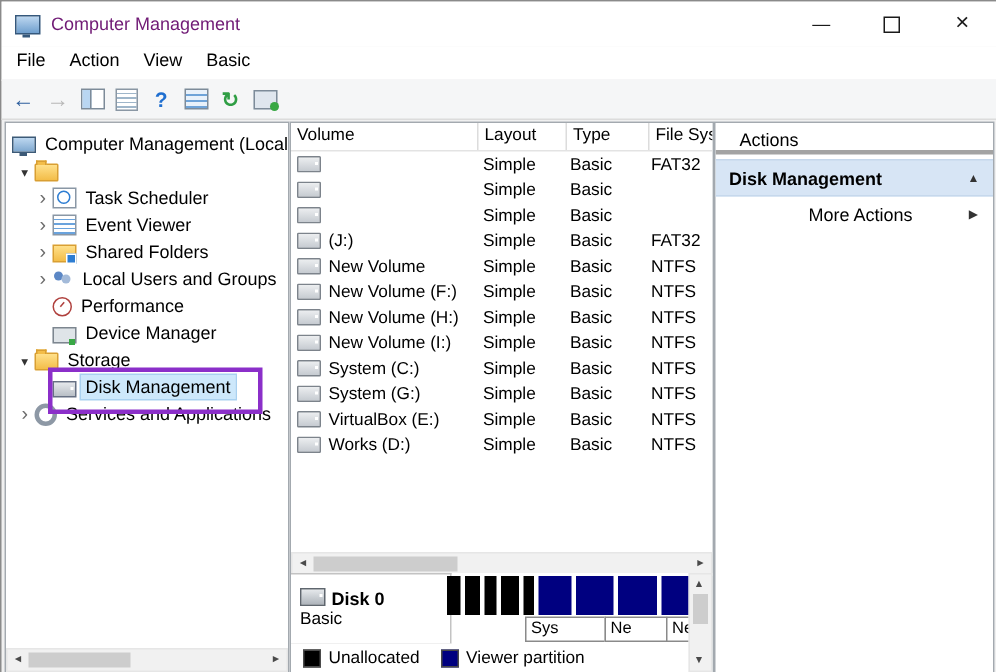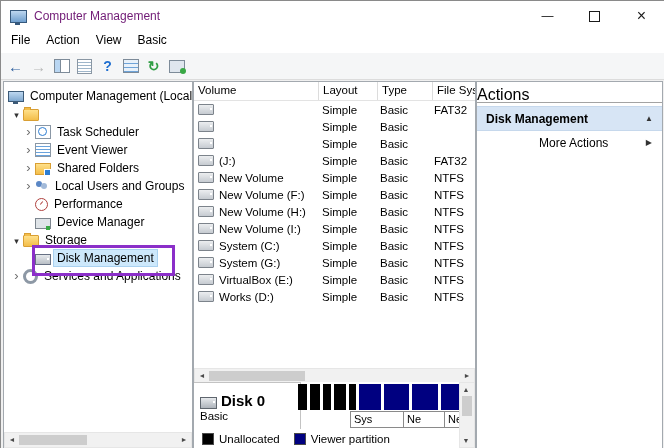--- a/index.html
+++ b/index.html
@@ -88,37 +88,37 @@
   .sb{position:absolute;background:#f1f1f1;border:1px solid #e6e6e6}
   .sa{position:absolute;width:14px;height:13px;display:flex;align-items:center;justify-content:center;font-size:7px;color:#4a4a4a}
   .sthumb{position:absolute;background:#cdcdcd}
   .tree-hscroll{left:0;right:0;bottom:0;height:14px}
   .vol-hscroll{left:0;right:0;top:286px;height:14px}
   .disk-vscroll{top:300px;bottom:0;right:0;width:14px}
 
   
   .diskview{position:absolute;left:0;right:14px;top:300px;height:48px;background:#fff;overflow:hidden}
   .diskcell{position:absolute;left:0;top:0;bottom:0;width:100px;border:1px solid #c3c3c3;border-left:none;padding:9px 0 0 6px}
-  .diskname{display:flex;align-items:flex-end;font-weight:bold;font-size:15px}
+  .diskname{display:flex;align-items:flex-start;font-weight:bold;font-size:12px}
   .disktype{font-size:11.5px;margin-top:1px}
   .disk-ic{width:15px;height:10px;margin-right:4px;background:linear-gradient(#e6e9ec,#aeb4bb);border:1px solid #5f666e;position:relative;flex:none}
   .disk-ic::after{content:"";position:absolute;right:1px;top:3px;width:2px;height:2px;background:#fff}
   .segments{position:absolute;left:104px;top:2px;height:26px;display:flex;gap:3px}
   .seg{height:26px}
   .plabels{position:absolute;left:156px;top:29px;height:17px;display:flex}
   .pcell{border:1px solid #8a8a8a;border-left-width:1px;margin-right:-1px;background:#fff;font-size:11px;padding:1px 3px;overflow:hidden;white-space:nowrap;flex:none}
 
   
   .legend{position:absolute;left:0;right:14px;bottom:0;height:19px;background:#fff;display:flex;align-items:center;padding-left:8px}
   .lgitem{display:flex;align-items:flex-start;margin-right:14px}
   .lgsq{width:10px;height:10px;border:1px solid #4a4a4a;margin-right:5px;flex:none}
   .lgtx{font-size:11.5px;white-space:nowrap}
 
   
-  .actions-title{height:21px;padding:4px 0 0;font-size:16px;border-bottom:1px solid #a3a3a3;box-sizing:border-box}
+  .actions-title{height:21px;padding:4px 16px 0;font-size:12px;border-bottom:3px solid #a3a3a3;box-sizing:border-box}
   .actions-header{height:23px;margin-top:3px;background:#d7e5f5;border-top:1px solid #c6d8ec;border-bottom:1px solid #c6d8ec;display:flex;align-items:center;padding:0 9px;font-weight:bold;font-size:12px}
   .actions-header .collapse-glyph{margin-left:auto;font-size:8px;color:#333}
   .action-item{height:23px;display:flex;align-items:center;padding:0 10px 0 62px;font-size:12px}
   .action-item .arrow-glyph{margin-left:auto;font-size:8px;color:#333}
 
   
   .annotation{position:absolute;left:31px;top:244px;width:137px;height:25px;border:3px solid #8b2fc9;z-index:9;pointer-events:none}
 </style>
 </head>
 <body>

